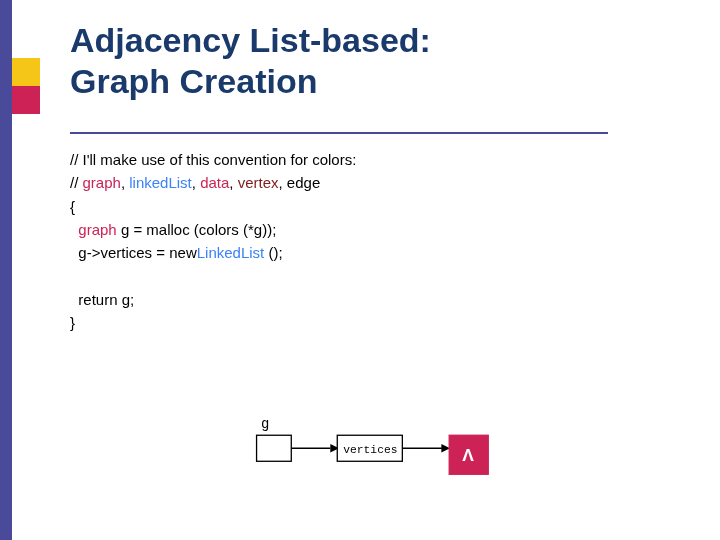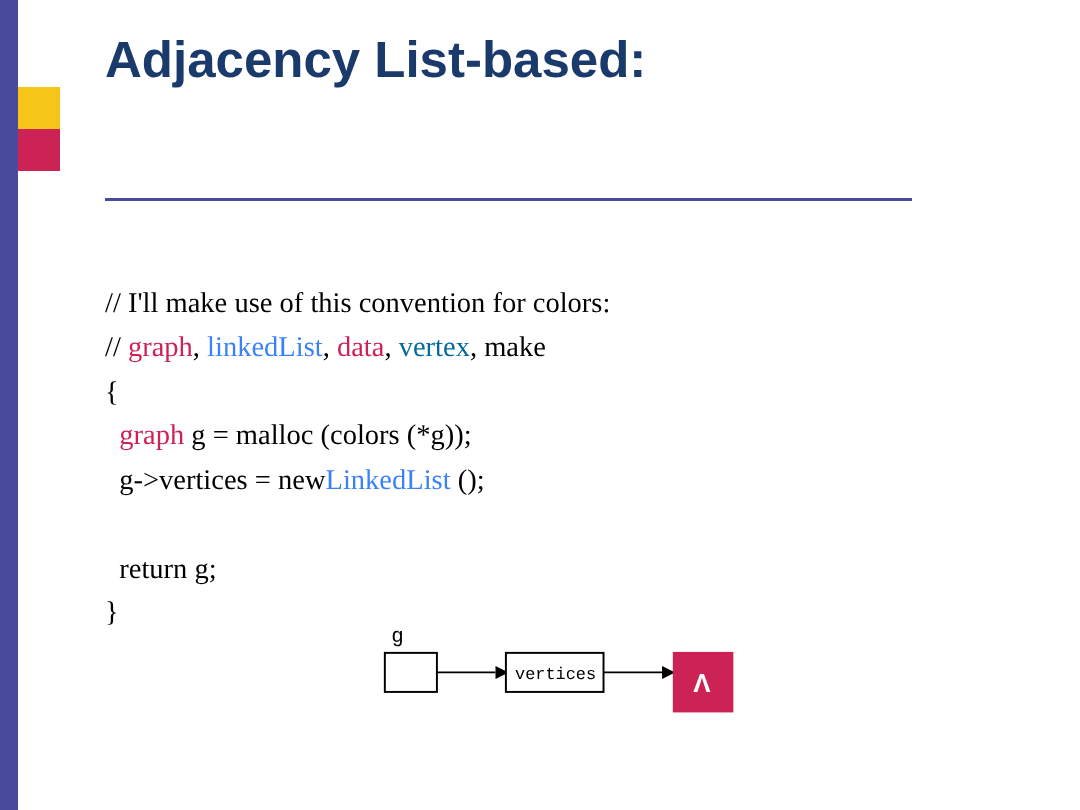--- a/index.html
+++ b/index.html
@@ -76,34 +76,33 @@
 
     
     .code-section {
       position: absolute;
       left: 70px;
       top: 148px;
       right: 20px;
     }
 
     .code-block {
-      font-family: Liberation Serif, serif;
-      font-size: 19px;
+      font-family: Liberation Sans, sans-serif;
+      font-size: 15px;
       line-height: 1.55;
       color: #000000;
-      margin-top: 40px;
     }
 
     .code-line {
       display: block;
       white-space: pre;
     }
     .color-graph { color: #cc2255; }
     .color-linkedlist { color: #3b82f6; }
-    .color-vertex { color: #0369a1; }
+    .color-vertex { color: #7f1d1d; }
     .color-black { color: #000000; }
 
     
     .diagram-section {
       position: absolute;
       left: 70px;
       bottom: 30px;
       right: 20px;
       height: 120px;
     }
@@ -123,31 +122,32 @@
 
   <div class="accent-bar"></div>
 
   <div class="yellow-square"></div>
 
   <div class="pink-square"></div>
 
   <div class="title-section">
     <div class="slide-title">
       <span>Adjacency List-based:</span><br>
+      <span>Graph Creation</span>
     </div>
   </div>
 
   <div class="divider"></div>
 
   <div class="code-section">
     <div class="code-block">
 
       <span class="code-line"><span class="color-black">// I'll make use </span><span class="color-black">of</span><span class="color-black"> </span><span class="color-black">this</span><span class="color-black"> convention for colors:</span></span>
 
-      <span class="code-line"><span class="color-black">// </span><span class="color-graph">graph</span><span class="color-black">, </span><span class="color-linkedlist">linkedList</span><span class="color-black">, </span><span class="color-graph">data</span><span class="color-black">, </span><span class="color-vertex">vertex</span><span class="color-black">, make</span></span>
+      <span class="code-line"><span class="color-black">// </span><span class="color-graph">graph</span><span class="color-black">, </span><span class="color-linkedlist">linkedList</span><span class="color-black">, </span><span class="color-graph">data</span><span class="color-black">, </span><span class="color-vertex">vertex</span><span class="color-black">, edge</span></span>
 
 
       <span class="code-line"><span class="color-black">{</span></span>
 
       <span class="code-line"><span class="color-black">  </span><span class="color-graph">graph</span><span class="color-black"> g = malloc (colors (*g));</span></span>
 
       <span class="code-line"><span class="color-black">  g-&gt;vertices = new</span><span class="color-linkedlist">LinkedList</span><span class="color-black"> ();</span></span>
 
       <span class="code-line">&nbsp;</span>
 

